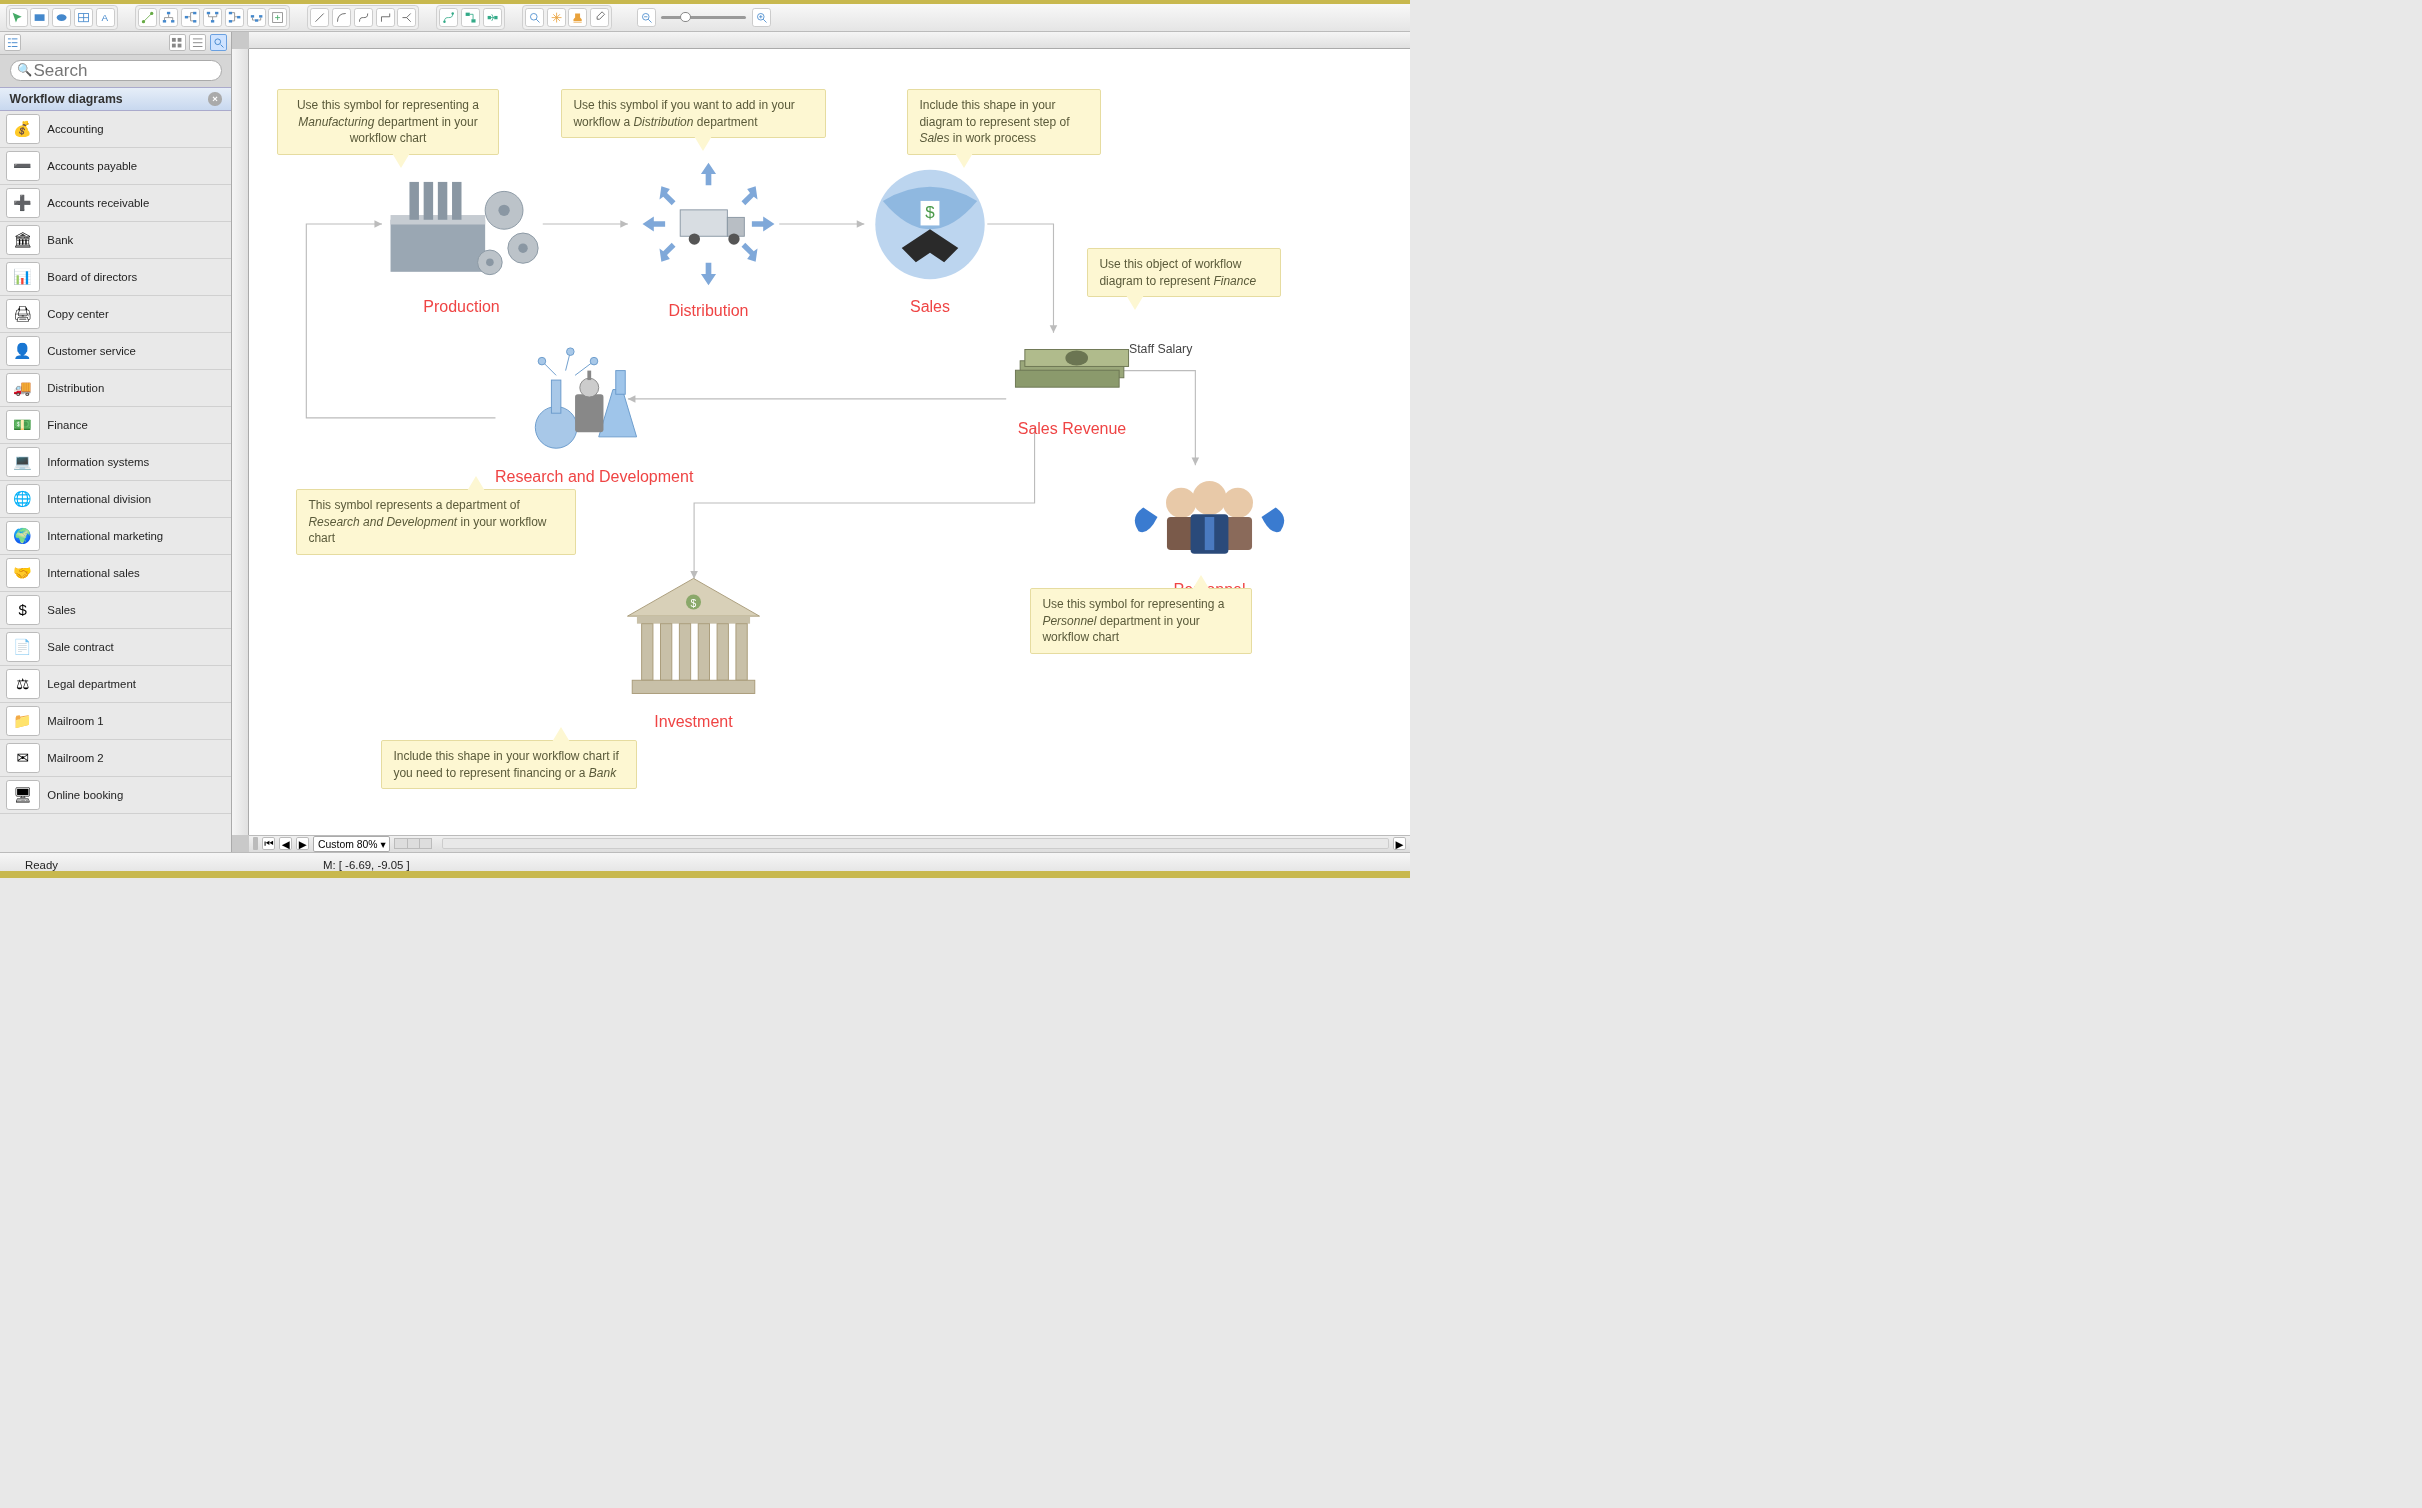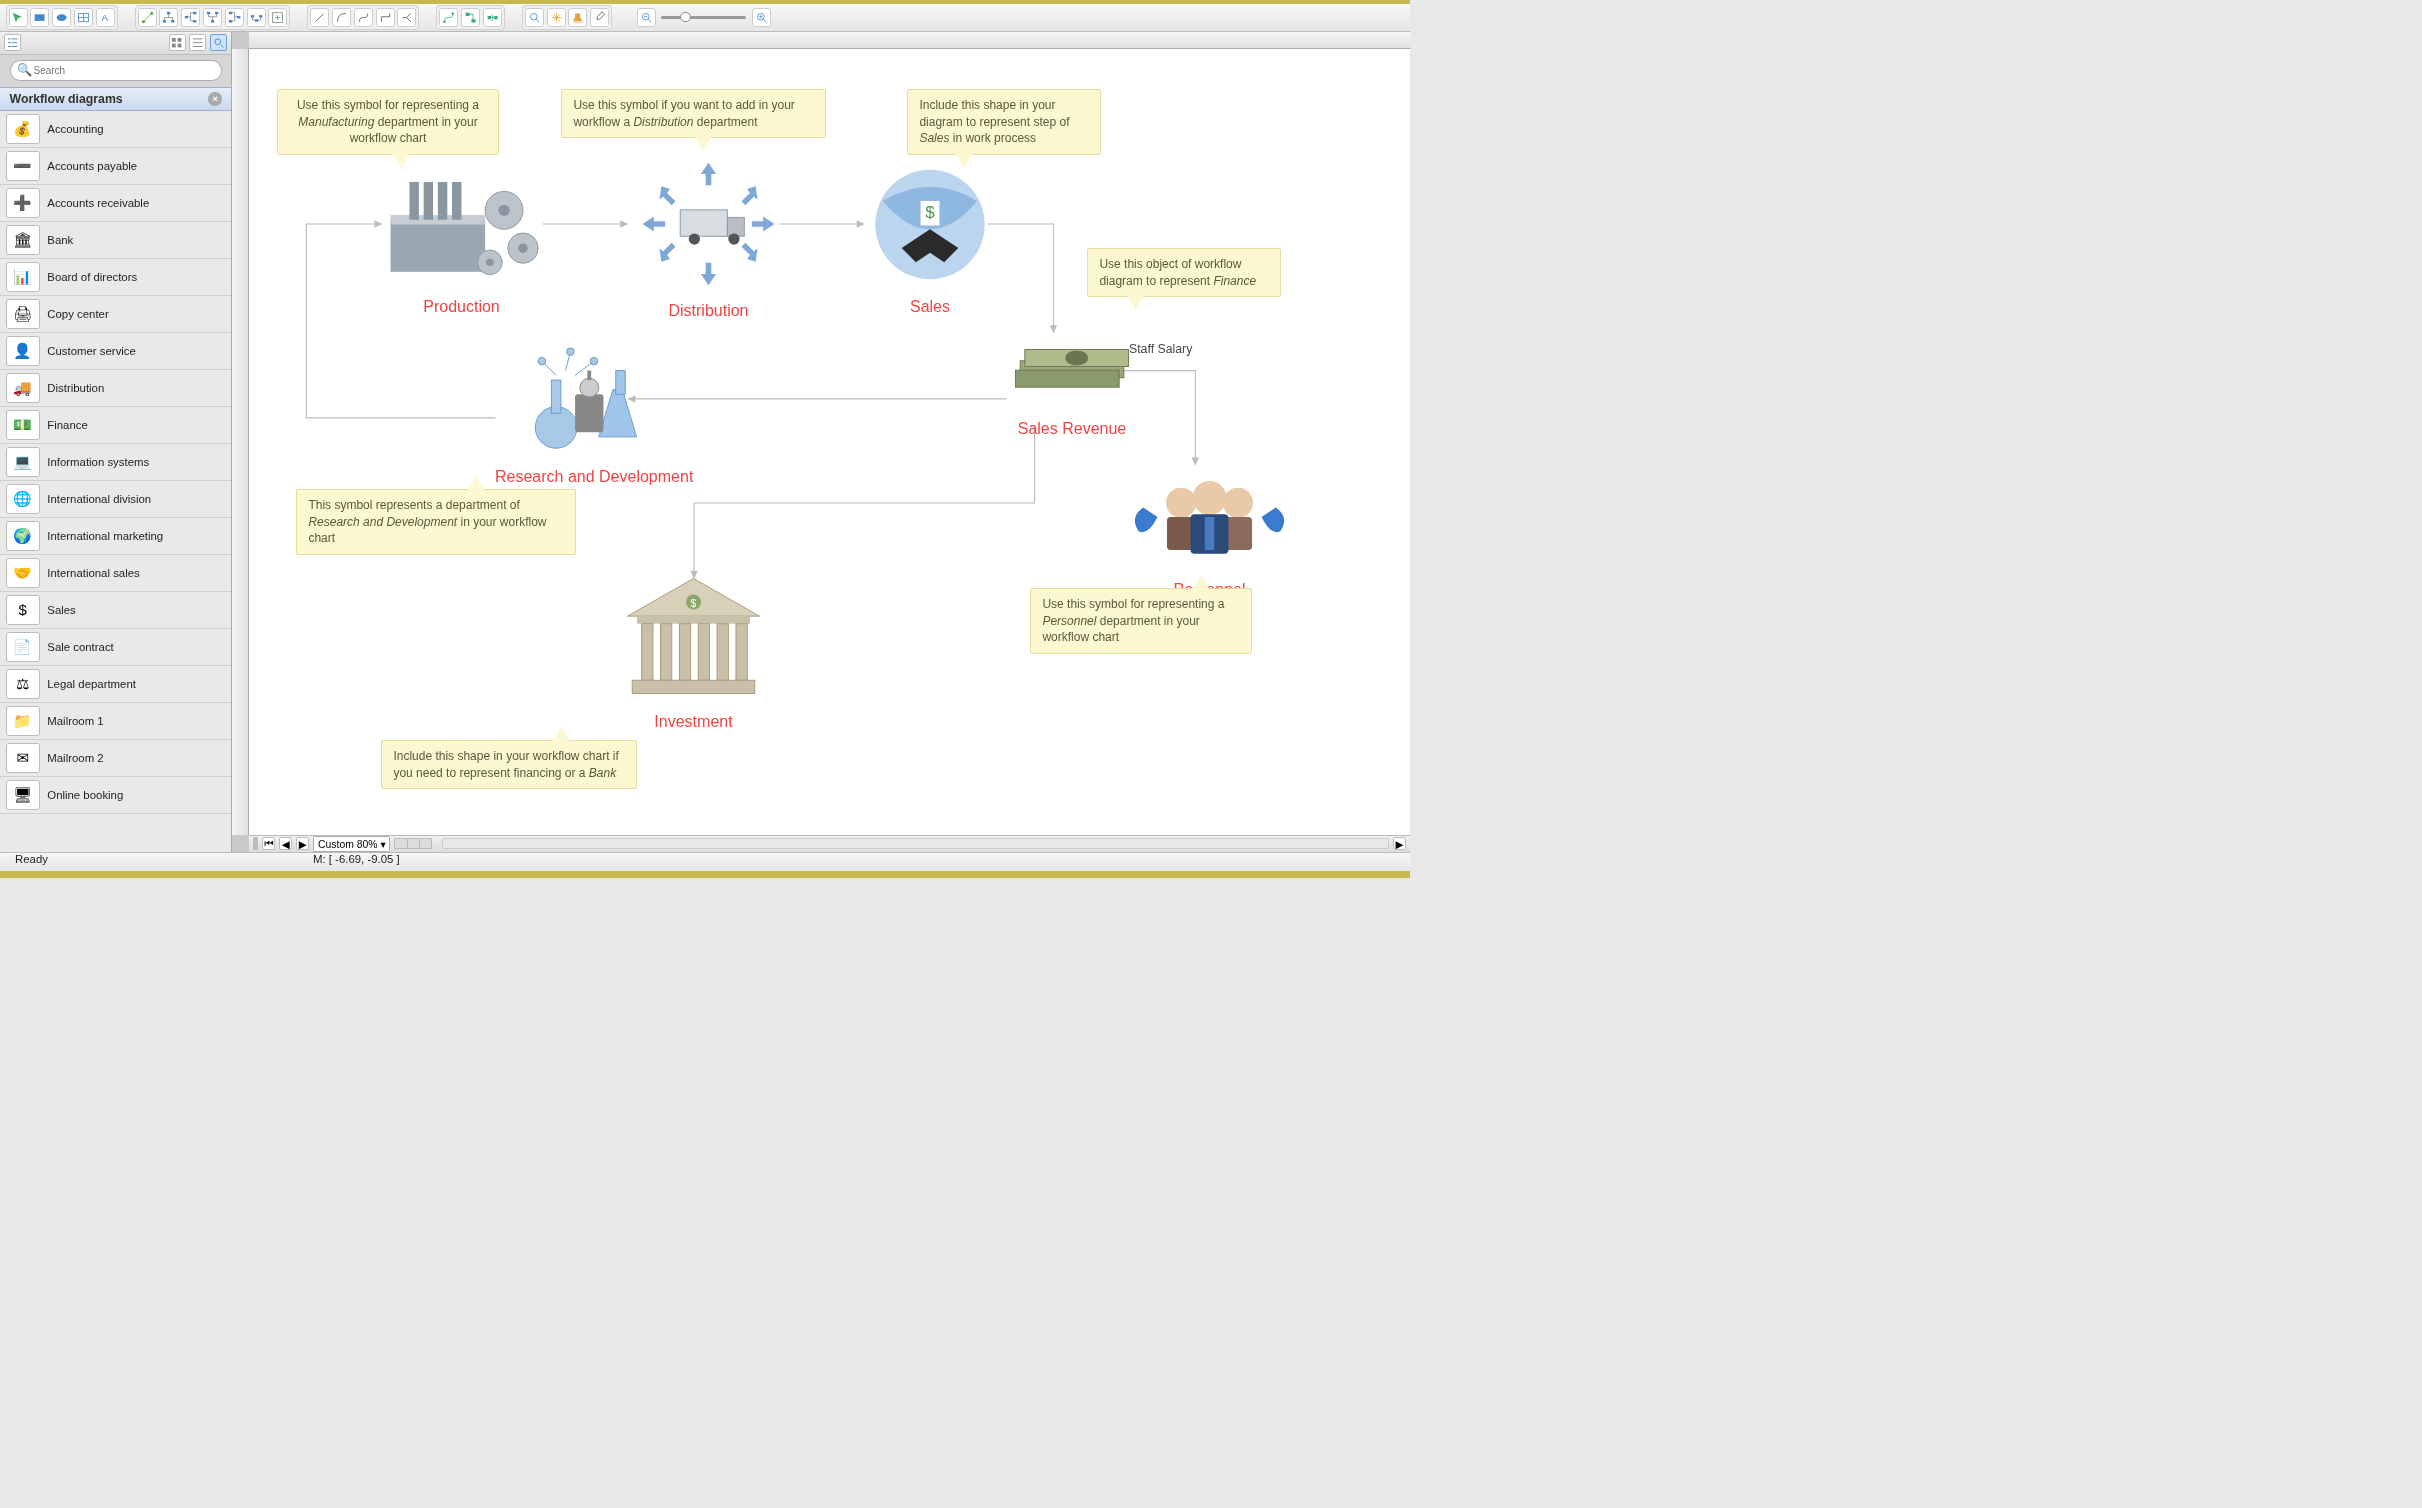--- a/index.html
+++ b/index.html
@@ -18,21 +18,21 @@
 .zoom-thumb { position:absolute; left:19px; top:-3.8px; width:10.4px; height:10.4px; border-radius:50%; background:#fff; border:0.9px solid #888;}
 
 
 .main { display: flex; height: 820px; }
 .sidebar { width: 232px; background: #d6d6d6; border-right: 0.9px solid #aaa; display: flex; flex-direction: column; }
 .sb-header { height: 23px; display: flex; align-items: center; padding: 0 3.8px; gap: 3.8px; background: linear-gradient(#f0f0f0,#dcdcdc); border-bottom:0.9px solid #bbb;}
 .sb-header .icon-btn { width: 17px; height: 17px; border:0.9px solid #bbb; border-radius:1.9px; background:#fff; cursor:pointer; display:flex;align-items:center;justify-content:center;}
 .sb-header .icon-btn.active { background:#cfe3ff; border-color:#6aa0e0;}
 .sb-header .spacer { flex:1; }
 .search-wrap { padding: 5.7px 9.5px; }
-.search { width: 100%; height: 21px; border-radius: 10.4px; border: 0.9px solid #aaa; padding: 0 7.6px 0 23px; font-size: 10px; color:#888; background:#fff; }
+.search { width: 100%; height: 21px; border-radius: 10.4px; border: 0.9px solid #aaa; padding: 0 7.6px 0 23px; font-size: 17px; color:#888; background:#fff; }
 .search-wrap { position:relative; }
 .search-wrap .mag { position:absolute; left:17px; top:8.5px; color:#888; font-size:12.3px; }
 
 .lib-title { background: linear-gradient(#e6eef8,#c8d8ef); padding: 3.8px 9.5px; font-weight: bold; font-size: 12.3px; color:#333; border-top:0.9px solid #aac; border-bottom:0.9px solid #aac; display:flex; align-items:center; justify-content:space-between;}
 .lib-title .close { width:13.2px; height:13.2px; border-radius:50%; background:#aaa; color:#fff; font-size:9.5px; display:flex;align-items:center;justify-content:center; cursor:pointer;}
 
 .stencils { flex:1; overflow-y:auto; background:#e9e9e9;}
 .stencil { display:flex; align-items:center; height:37px; border-bottom:0.9px solid #d0d0d0; cursor:grab;}
 .stencil .thumb { width:34px; height:30px; margin:0 7.6px 0 5.7px; border:0.9px solid #bbb; border-radius:2.8px; background:#fff; display:flex;align-items:center;justify-content:center; font-size:15px;}
 .stencil .label { font-size:11.4px; color:#222;}
@@ -55,21 +55,21 @@
 .callout .tail { position:absolute; width:0; height:0; }
 .tail.down { border-left:9.5px solid transparent; border-right:9.5px solid transparent; border-top:15px solid #fdf7d2; bottom:-14px; }
 .tail.up { border-left:9.5px solid transparent; border-right:9.5px solid transparent; border-bottom:15px solid #fdf7d2; top:-14px; }
 
 
 .hscroll-bar { position:absolute; left:17px; right:0; bottom:0; height:17px; background:linear-gradient(#f0f0f0,#ddd); border-top:0.9px solid #bbb; display:flex; align-items:center; gap:3.8px; padding:0 3.8px; font-size:10.4px;}
 .hscroll-bar .zoom-sel { border:0.9px solid #aaa; background:#fff; padding:0.9px 3.8px; border-radius:1.9px;}
 .hscroll-bar .nav { width:13.2px; height:13.2px; border:0.9px solid #bbb; border-radius:1.9px; background:#fff; display:flex;align-items:center;justify-content:center; cursor:pointer;}
 .hscroll-bar .track { flex:1; height:11.4px; background:#e8e8e8; border:0.9px solid #ccc; border-radius:1.9px; margin-left:5.7px;}
 
-.statusbar { height: 19px; background: linear-gradient(#f6f6f6,#e6e6e6); border-top:0.9px solid #bbb; display:flex; align-items:flex-start; padding:0 15px; font-size:11.4px; color:#222;}
+.statusbar { height: 19px; background: linear-gradient(#f6f6f6,#e6e6e6); border-top:0.9px solid #bbb; display:flex; align-items:flex-end; padding:0 25px; font-size:11.4px; color:#222;}
 .statusbar .spacer { flex:1; }
 .statusbar .coords { margin-left:265px; }
 
 
 .connectors { position:absolute; top:0; left:0; width:100%; height:100%; pointer-events:none;}
 .connectors line, .connectors polyline { stroke:#bcbcbc; stroke-width:1.2; fill:none;}
 .connectors polygon { fill:#bcbcbc; }
 
 
 .top-accent { height:3.8px; background:#c8b84e; }

